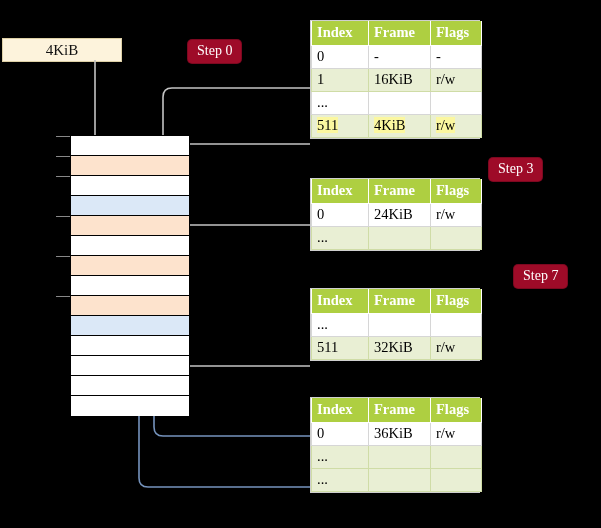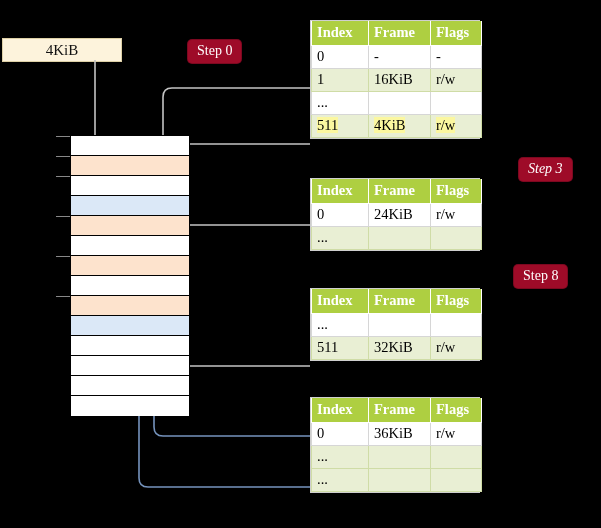--- a/index.html
+++ b/index.html
@@ -108,25 +108,25 @@
 
 <div class="stage">
 
   <div class="vaddr" style="left:2px;top:38px;width:118px;height:22px;">
     <span>4KiB</span>
   </div>
 
   <div class="pill" style="left:188px;top:40px;">
     <span>Step 0</span>
   </div>
-  <div class="pill" style="left:519px;top:158px;font-style:italic;">
+  <div class="pill" style="left:489px;top:158px;">
     <span>Step 3</span>
   </div>
   <div class="pill" style="left:514px;top:265px;">
-    <span>Step 8</span>
+    <span>Step 7</span>
   </div>
 
   <svg class="wires" viewBox="0 0 601 528">
     <defs>
       <marker id="ahGrey" markerWidth="9" markerHeight="9" refX="4.5" refY="7.2" orient="auto" markerUnits="userSpaceOnUse">
         <path d="M0.8,1.2 L4.5,7.6 L8.2,1.2 Z" fill="#c4c4c4"></path>
       </marker>
       <marker id="ahGreyUp" markerWidth="9" markerHeight="9" refX="4.5" refY="7.2" orient="auto" markerUnits="userSpaceOnUse">
         <path d="M0.8,1.2 L4.5,7.6 L8.2,1.2 Z" fill="#c4c4c4"></path>
       </marker>

